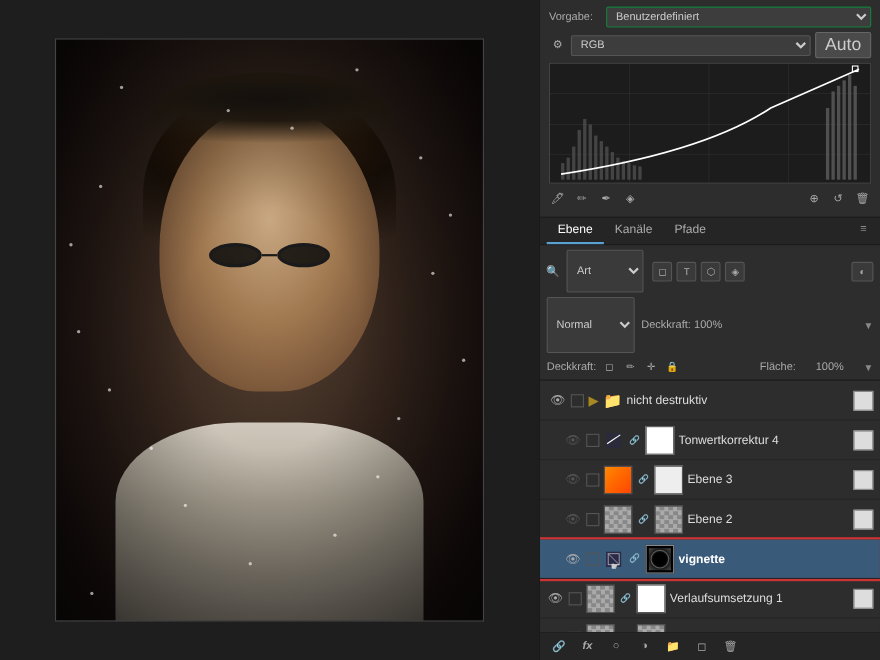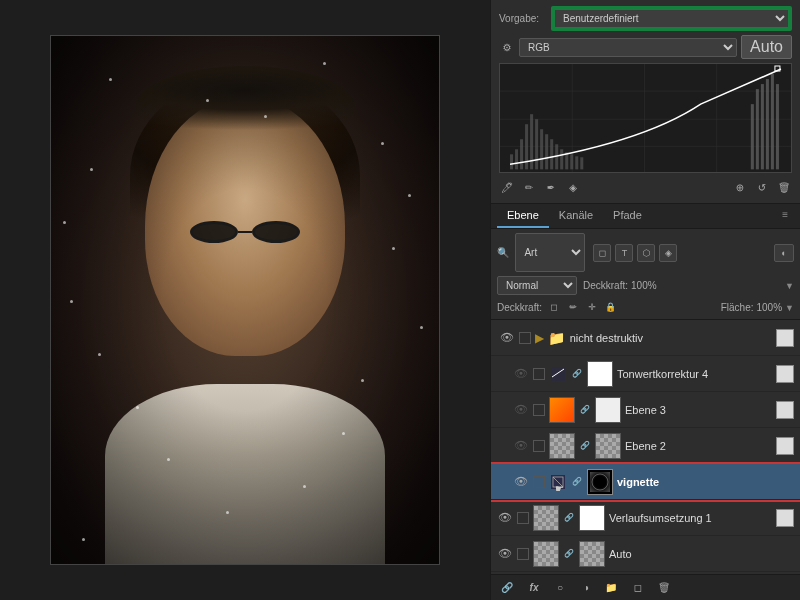--- a/index.html
+++ b/index.html
@@ -149,21 +149,21 @@
     }
     .curves-label {
       font-size: 10px;
       color: #aaa;
       width: 48px;
       flex-shrink: 0;
     }
     .preset-select {
       flex: 1;
       background: #3d3d3d;
-      border: 4px solid #15803d;
+      border: 1px solid #15803d;
       color: #ccc;
       font-size: 10px;
       padding: 2px 4px;
       border-radius: 2px;
     }
     .auto-btn {
       background: #4a4a4a;
       border: 1px solid #666;
       color: #ccc;
       font-size: 16px;
@@ -282,21 +282,21 @@
     .layers-row2 {
       display: flex;
       align-items: center;
       gap: 6px;
     }
     .blend-select {
       background: #3a3a3a;
       border: 1px solid #555;
       color: #ccc;
       font-size: 10px;
-      padding: 2px 4px;
+      padding: 18px 4px;
       border-radius: 2px;
       width: 80px;
     }
     .opacity-row {
       display: flex;
       align-items: center;
       gap: 3px;
       font-size: 10px;
       color: #aaa;
     }
@@ -320,21 +320,21 @@
       display: flex;
       align-items: center;
       justify-content: center;
       font-size: 9px;
       color: #aaa;
       cursor: pointer;
     }
     .flaeche-row {
       display: flex;
       align-items: flex-end;
-      gap: 3px;
+      gap: 18px;
       font-size: 10px;
       color: #aaa;
       margin-left: auto;
     }
 
     
     .layers-list {
       flex: 1;
       overflow-y: auto;
       background: #2d2d2d;

